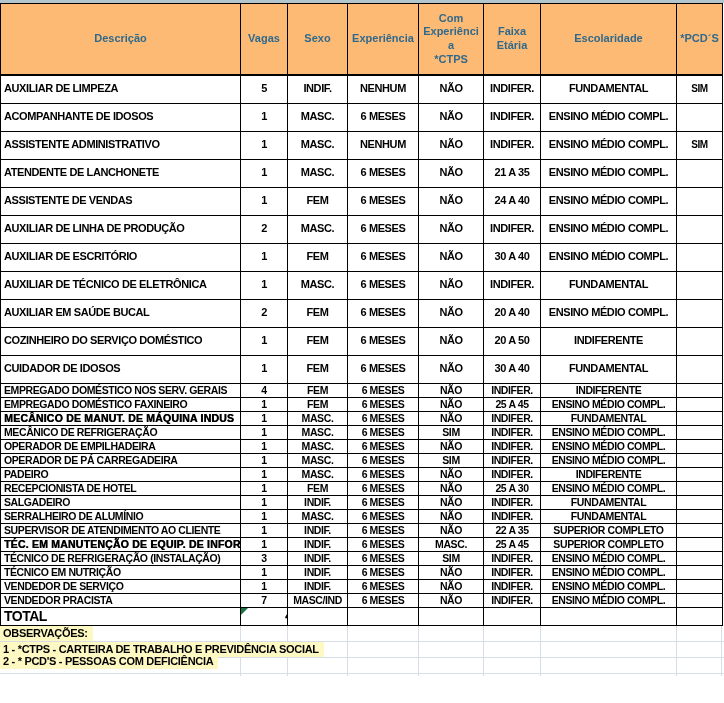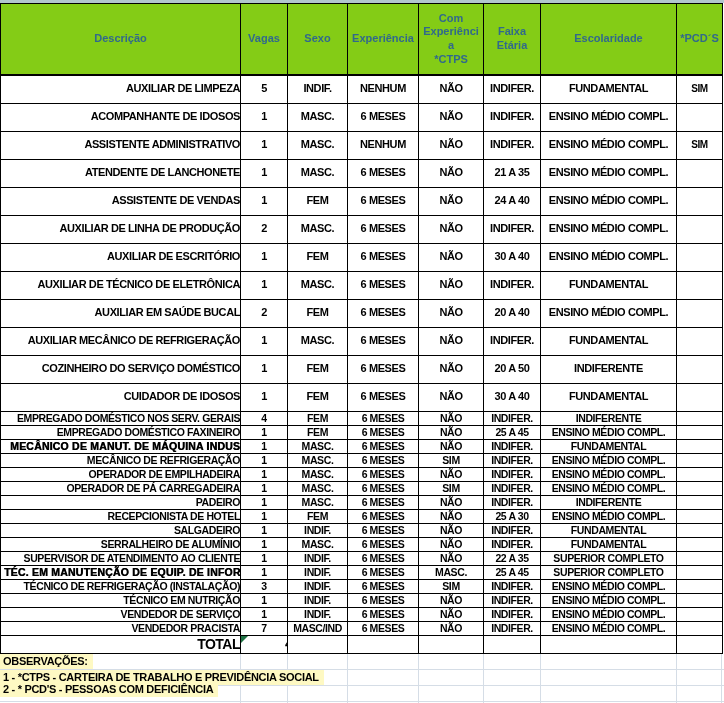--- a/index.html
+++ b/index.html
@@ -4,29 +4,29 @@
 <style>
   html,body{margin:0;padding:0;}
   body{
     width:724px;height:703px;overflow:hidden;background:#fff;
     font-family:"Liberation Sans",sans-serif;
   }
   .topstrip{height:3px;background:#b2c7ce;}
   table{border-collapse:collapse;table-layout:fixed;width:722px;}
   th,td{border:1.5px solid #000;overflow:hidden;padding:0;}
   thead th{
-    background:#84cc16;color:#31698c;font-weight:bold;font-size:11px;
+    background:#fdba74;color:#31698c;font-weight:bold;font-size:11px;
     white-space:pre-line;height:70px;vertical-align:middle;text-align:center;
     border-bottom:2.5px solid #000;line-height:1.25;
   }
   td{
     font-weight:bold;font-size:11px;letter-spacing:-0.4px;text-align:center;
     color:#000;line-height:1.05;vertical-align:middle;
   }
-  td.desc{text-align:right;padding-left:3px;white-space:nowrap;}
+  td.desc{text-align:left;padding-left:3px;white-space:nowrap;}
   tr.tall{height:28px;}
   tr.compact{height:14px;}
   tr.compact td{font-size:10.5px;line-height:1;}
   tr.wide td.desc{letter-spacing:0.2px;text-shadow:0.5px 0 #000;}
   td.pcd{font-size:10px;}
   tr.total{height:18px;margin-left:16px;}
   tr.total td.desc{font-size:14px;letter-spacing:-0.5px;}
   tr.total td.vagas-cell{font-size:13px;position:relative;padding-left:44px;}
   .triangle{
     position:absolute;top:0;left:0;width:0;height:0;
@@ -157,30 +157,20 @@
         <td class="desc">AUXILIAR EM SAÚDE BUCAL</td>
         <td>2</td>
         <td>FEM</td>
         <td>6 MESES</td>
         <td>NÃO</td>
         <td>20 A 40</td>
         <td>ENSINO MÉDIO COMPL.</td>
         <td class="pcd"></td>
       </tr>
       <tr class="tall">
-        <td class="desc">AUXILIAR MECÂNICO DE REFRIGERAÇÃO</td>
-        <td>1</td>
-        <td>MASC.</td>
-        <td>6 MESES</td>
-        <td>NÃO</td>
-        <td>INDIFER.</td>
-        <td>FUNDAMENTAL</td>
-        <td class="pcd"></td>
-      </tr>
-      <tr class="tall">
         <td class="desc">COZINHEIRO DO SERVIÇO DOMÉSTICO</td>
         <td>1</td>
         <td>FEM</td>
         <td>6 MESES</td>
         <td>NÃO</td>
         <td>20 A 50</td>
         <td>INDIFERENTE</td>
         <td class="pcd"></td>
       </tr>
       <tr class="tall">

